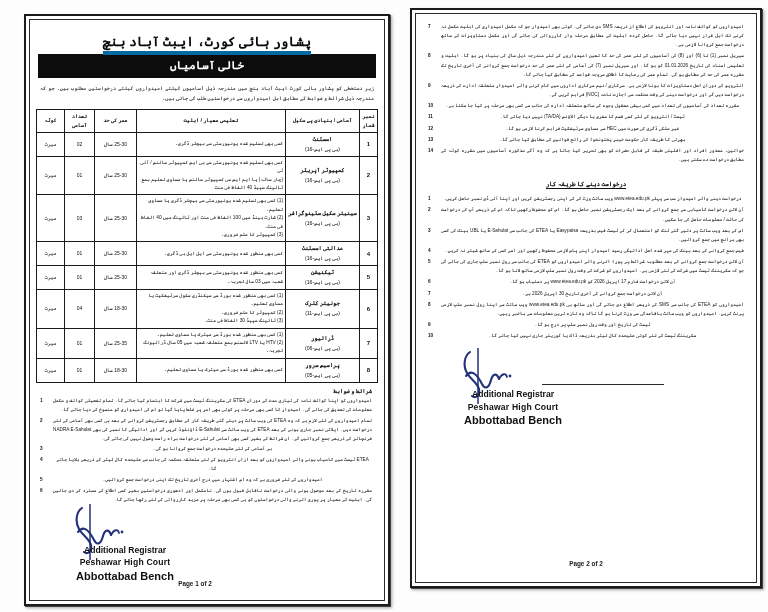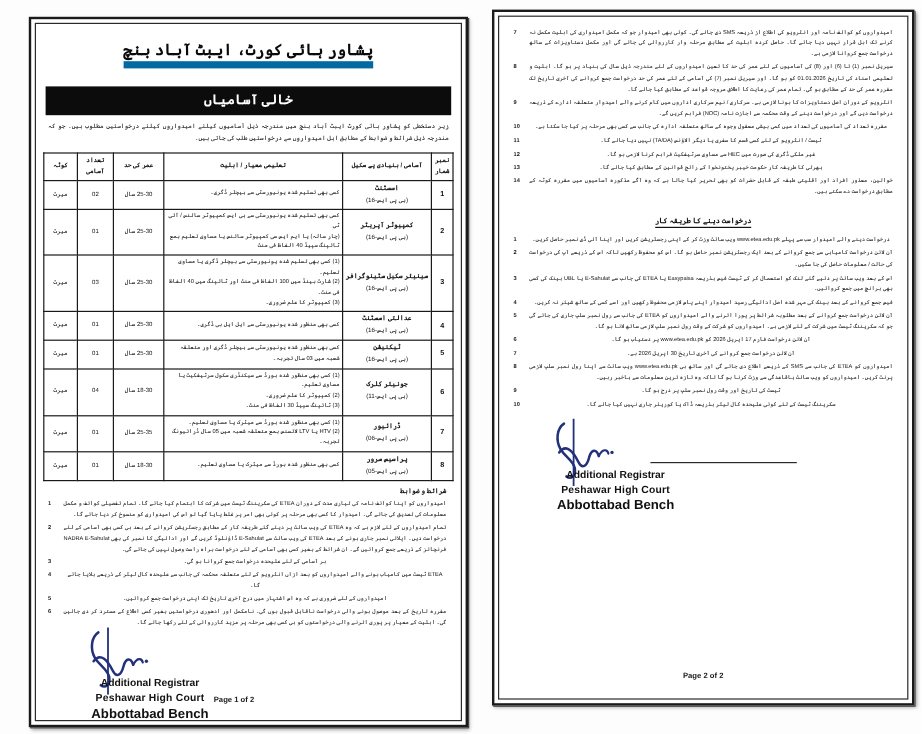--- a/index.html
+++ b/index.html
@@ -45,31 +45,31 @@
   
   .doc-title {
     text-align: center;
     font-size: 13px;
     font-weight: bold;
     color: #0a0a0a;
     padding: 10px 0 3px;
     letter-spacing: .3px;
   }
   .doc-title span {
-    border-bottom: 6px solid #0369a1;
+    border-bottom: 4px solid #0369a1;
     padding-bottom: 2px;
   }
   .black-banner {
     background: #0c0c0c;
     color: #ffffff;
     text-align: center;
     font-size: 11px;
     font-weight: bold;
     padding: 5px 0 6px;
-    margin: 20px 2px 6px;
+    margin: 2px 2px 6px;
     letter-spacing: .5px;
   }
   .intro-para {
     font-size: 5.2px;
     line-height: 1.9;
     text-align: justify;
     color: #151515;
     padding: 0 4px 5px;
   }
   table.vac {

